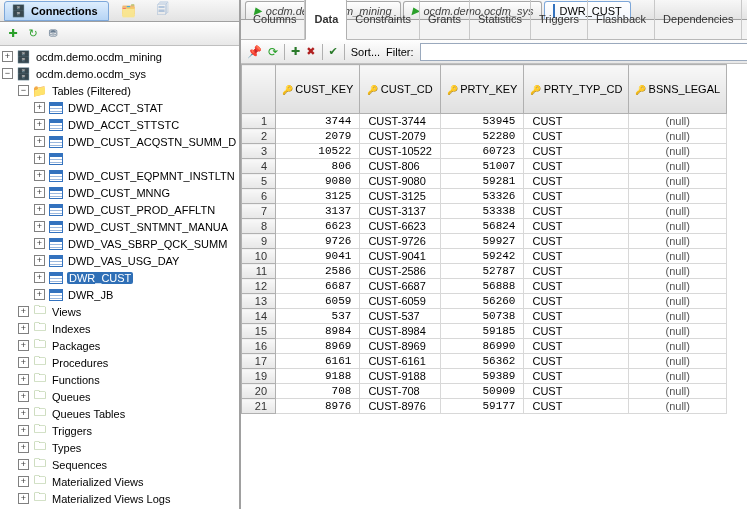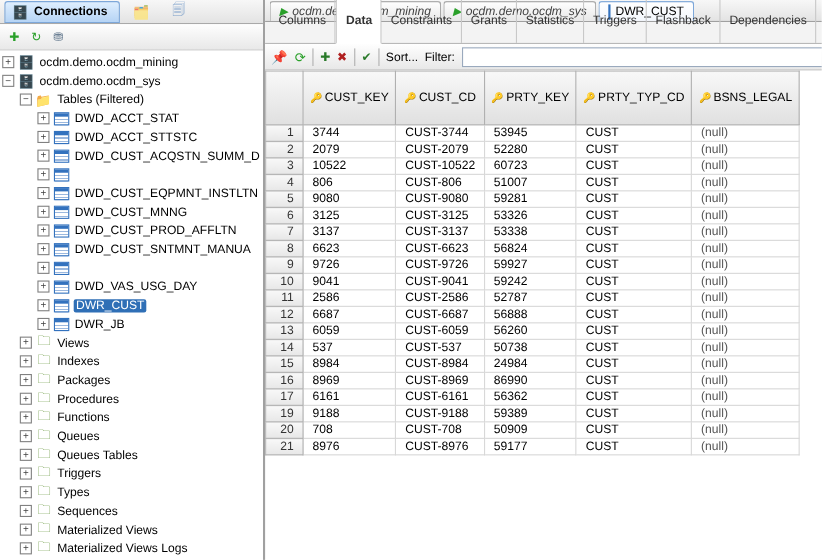--- a/index.html
+++ b/index.html
@@ -185,22 +185,22 @@
     padding:1px 8px;
     white-space:nowrap;
   }
   table.data td.rownum{
     background:linear-gradient(#f8f8f8,#e7e7e7);
     text-align:right;
     border:1px solid #b0b0b0;
     color:#333;
     width:34px;
   }
-  td.num{}
-  td.null{color:#555;text-align:left;}
+  td.num{text-align:right;font-family:Liberation Mono, monospace;}
+  td.null{color:#555;text-align:center;}
   th.rowhead{width:34px;}
 </style>
 </head>
 <body>
 
 <div class="app">
 
   <div class="left-panel">
 
     <div class="left-tabs">
@@ -297,20 +297,21 @@
           <span class="icon-slot">
             <span class="icon-table"></span>
           </span>
           <span class="tree-label">DWD_CUST_SNTMNT_MANUA</span>
         </div>
         <div class="tree-row" style="--depth: 2;">
           <span class="tree-toggle">+</span>
           <span class="icon-slot">
             <span class="icon-table"></span>
           </span>
+          <span class="tree-label">DWD_VAS_SBRP_QCK_SUMM</span>
         </div>
         <div class="tree-row" style="--depth: 2;">
           <span class="tree-toggle">+</span>
           <span class="icon-slot">
             <span class="icon-table"></span>
           </span>
           <span class="tree-label">DWD_VAS_USG_DAY</span>
         </div>
         <div class="tree-row selected" style="--depth: 2;">
           <span class="tree-toggle">+</span>
@@ -578,21 +579,21 @@
               <td class="num">537</td>
               <td>CUST-537</td>
               <td class="num">50738</td>
               <td>CUST</td>
               <td class="null">(null)</td>
             </tr>
             <tr>
               <td class="rownum">15</td>
               <td class="num">8984</td>
               <td>CUST-8984</td>
-              <td class="num">24984</td>
+              <td class="num">59185</td>
               <td>CUST</td>
               <td class="null">(null)</td>
             </tr>
             <tr>
               <td class="rownum">16</td>
               <td class="num">8969</td>
               <td>CUST-8969</td>
               <td class="num">86990</td>
               <td>CUST</td>
               <td class="null">(null)</td>

